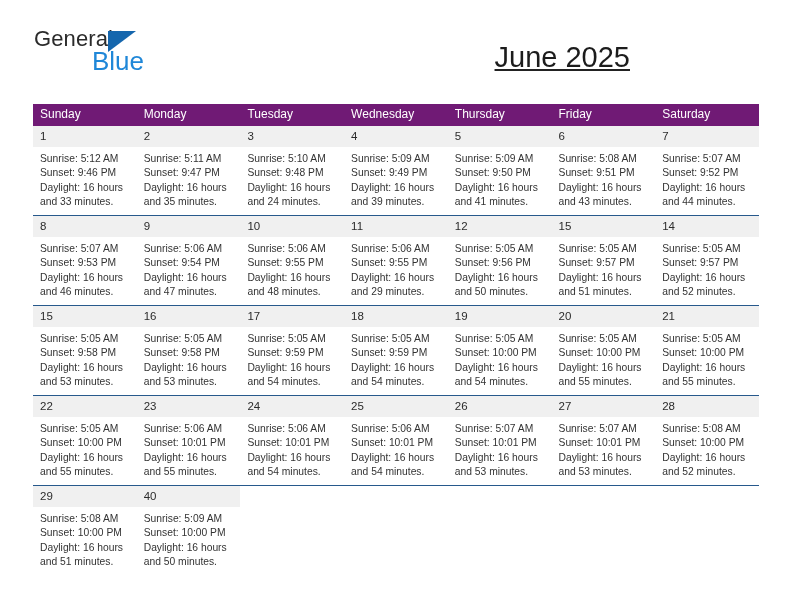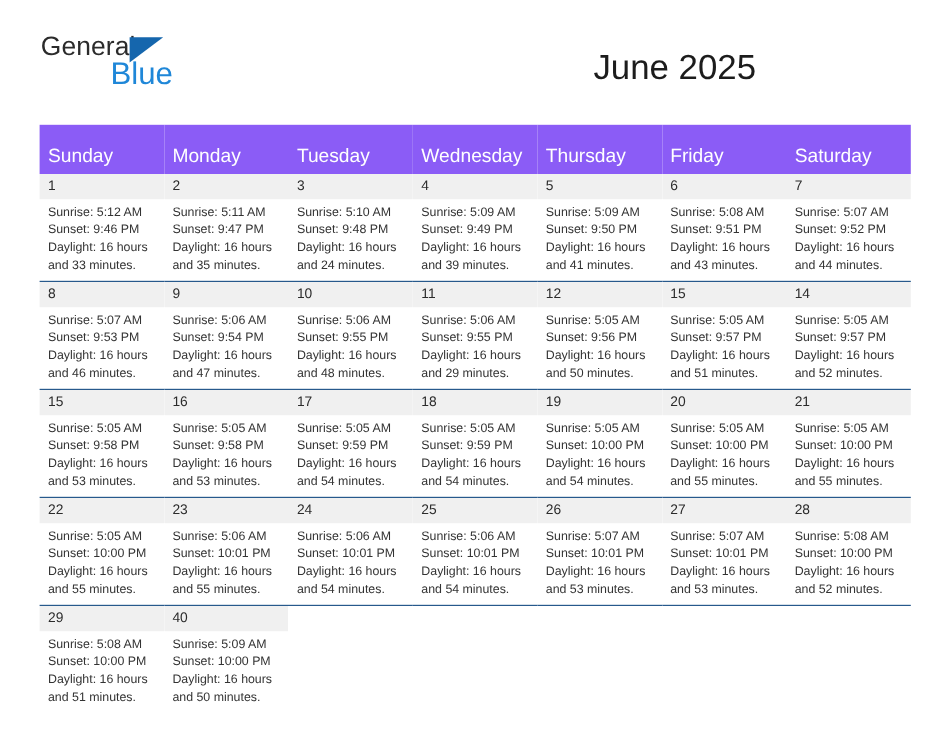--- a/index.html
+++ b/index.html
@@ -12,20 +12,21 @@
     height: 612px;
     font-family: "Liberation Sans", sans-serif;
     color: #222222;
     overflow: hidden;
   }
   .page {
     position: relative;
     width: 678px;
     height: 612px;
     box-sizing: border-box;
+    text-decoration: underline;
   }
 
   
   .top {
     display: flex;
     align-items: flex-start;
     justify-content: space-between;
     padding: 28px 36px 0 34px;
     box-sizing: border-box;
     height: 75px;
@@ -79,26 +80,26 @@
   
   .cal {
     position: absolute;
     left: 33px;
     top: 104px;
     width: 726px;
     border-collapse: collapse;
     table-layout: fixed;
   }
   .cal th {
-    background: #8b5cf6;
+    background: #701a75;
     color: #ffffff;
-    font-size: 16px;
+    font-size: 12px;
     font-weight: normal;
     text-align: left;
-    padding: 19px 0 5px 7px;
+    padding: 4px 0 5px 7px;
     height: 11px;
     line-height: 1.05;
   }
   .cal td {
     vertical-align: top;
     padding: 0;
     border-top: 1.3px solid #27598c;
     height: 89px;
     background: #ffffff;
   }

